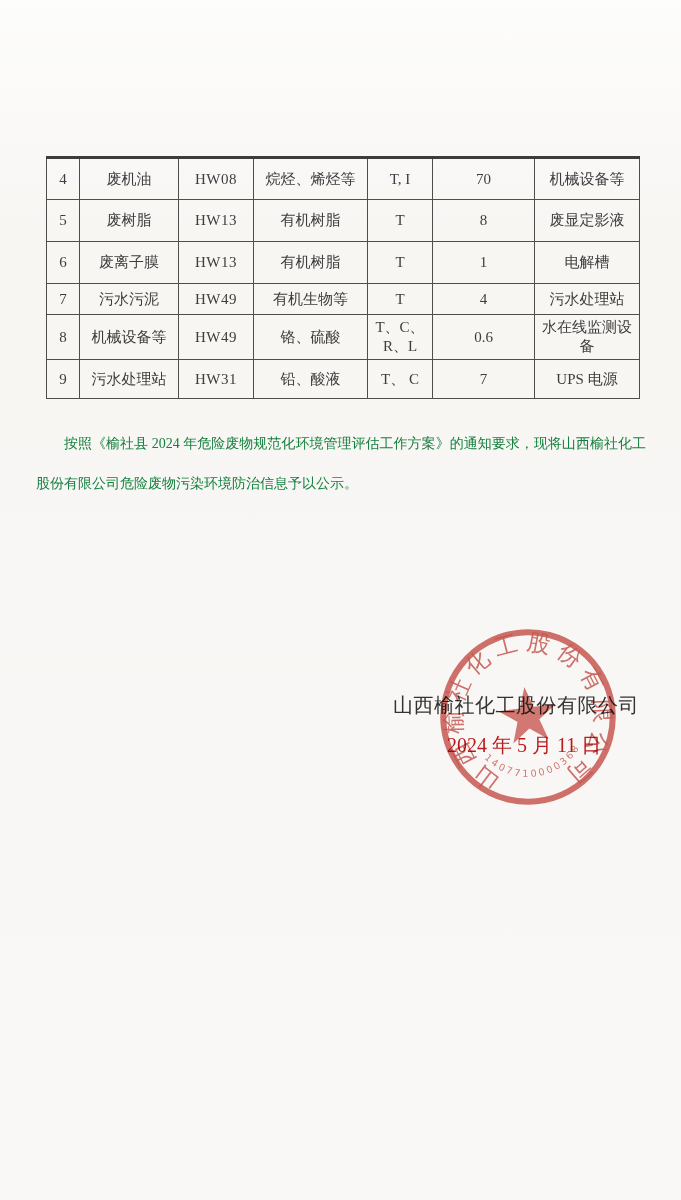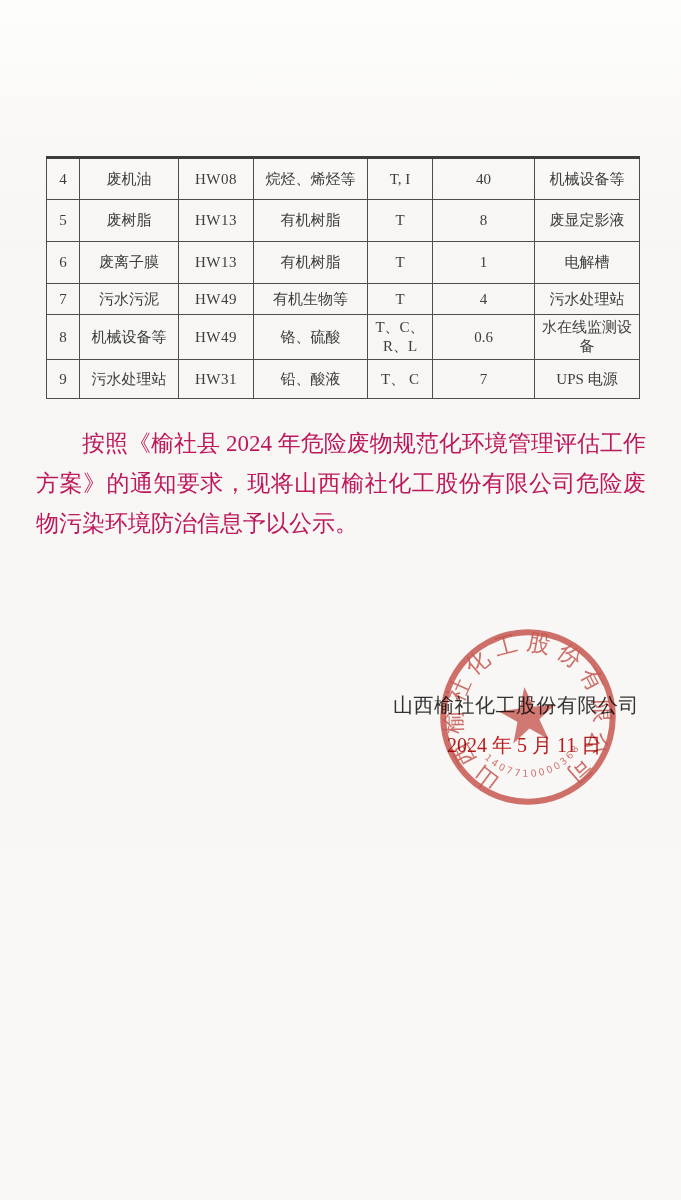--- a/index.html
+++ b/index.html
@@ -31,22 +31,22 @@
   .waste-table tr:nth-child(3) td{height:37px;}
   .waste-table tr:nth-child(4) td{height:26px;}
   .waste-table tr:nth-child(5) td{height:40px;}
   .waste-table tr:nth-child(6) td{height:34px;}
   .waste-table tr:nth-child(7) td{height:30px;}
   .waste-table .c-code{font-family:"Liberation Serif","DejaVu Serif",serif;letter-spacing:.5px;margin-left:22px;}
 
   
   .doc-body{
     position:absolute;left:36px;top:424px;width:610px;
-    font-size:23px;line-height:40px;text-align:justify;
-    color:#be185d;
+    font-size:14px;line-height:40px;text-align:justify;
+    color:#15803d;
   }
   .doc-body p{margin:0;text-indent:2em;}
 
   
   .sig-company{
     position:absolute;top:692px;right:42px;
     font-size:20px;letter-spacing:.5px;color:#333;
   }
   .sig-date{
     position:absolute;top:732px;left:447px;
@@ -77,21 +77,21 @@
       <col style="width:105px">
     </colgroup>
     <tbody>
 
         <tr>
           <td>4</td>
           <td>废机油</td>
           <td class="c-code">HW08</td>
           <td>烷烃、烯烃等</td>
           <td>T,  I</td>
-          <td>40</td>
+          <td>70</td>
           <td>机械设备等</td>
         </tr>
 
         <tr>
           <td>5</td>
           <td>废树脂</td>
           <td class="c-code">HW13</td>
           <td>有机树脂</td>
           <td>T</td>
           <td>8</td>

